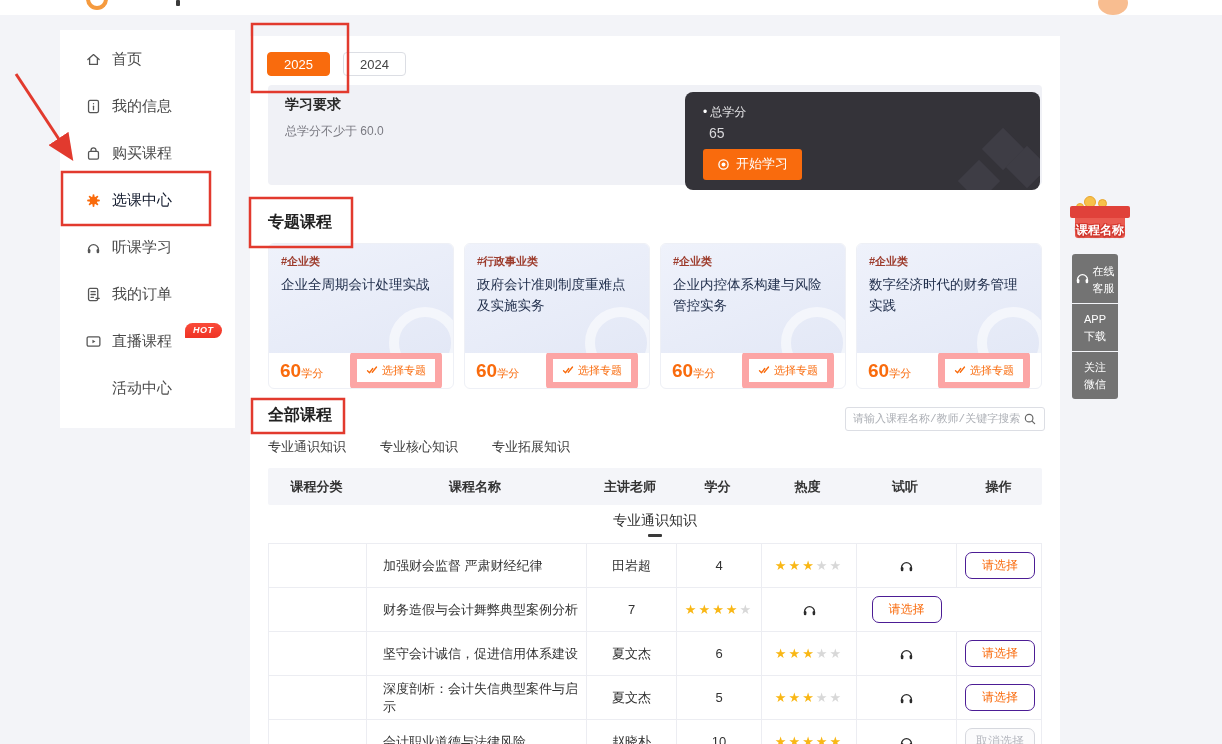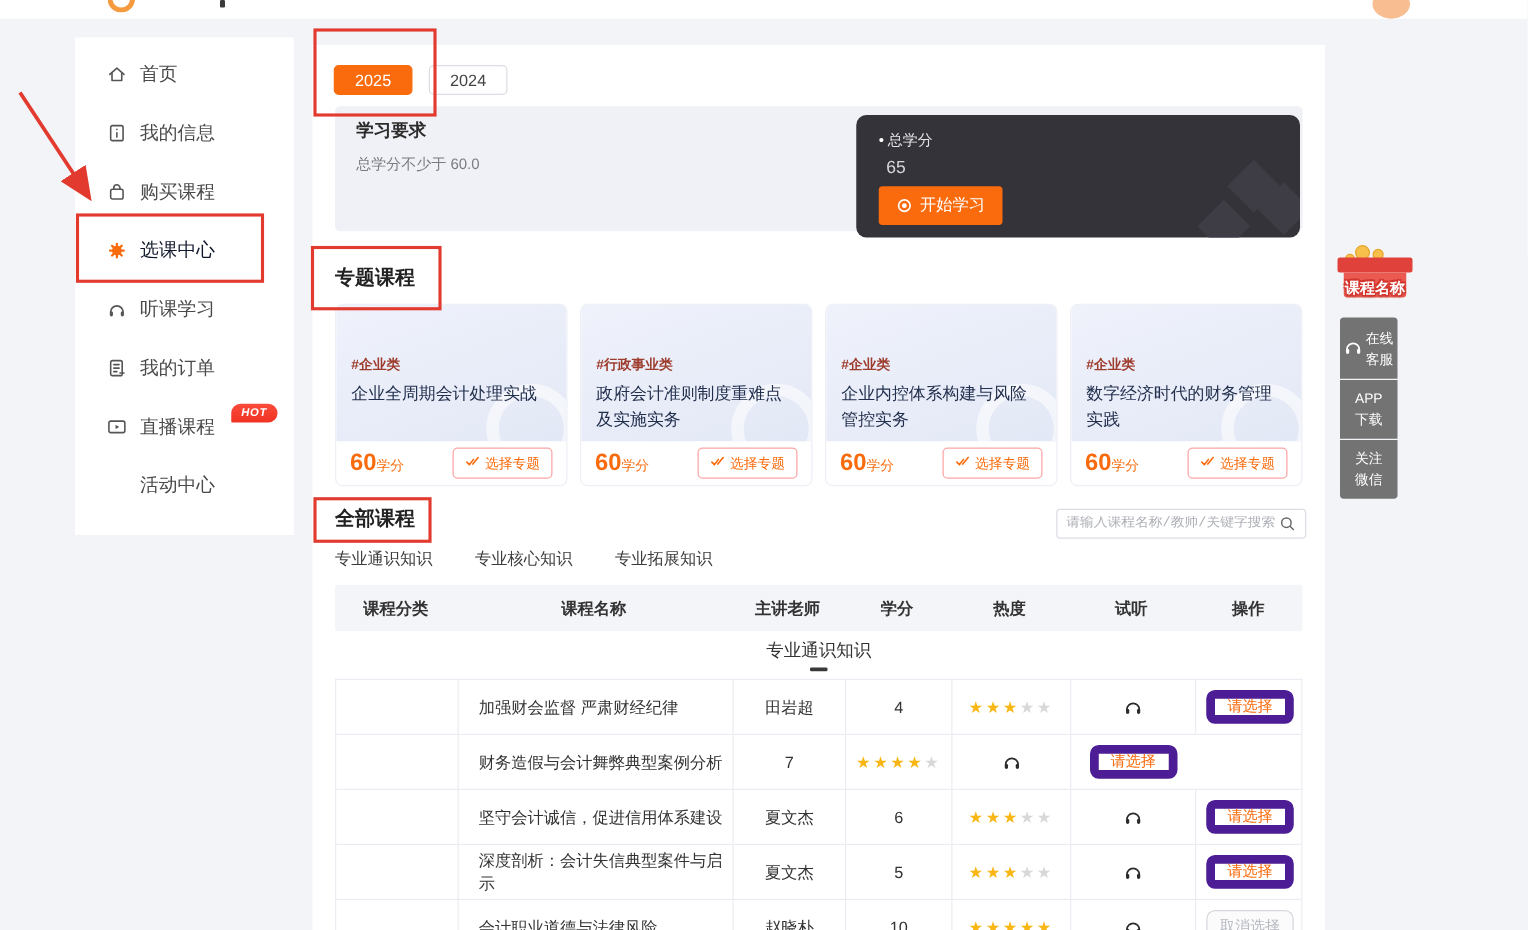--- a/index.html
+++ b/index.html
@@ -42,27 +42,27 @@
   .cube.c1 { right:22px; bottom:26px; } .cube.c2 { right:-2px; bottom:8px; } .cube.c3 { right:46px; bottom:-6px; }
 
   .section-title { position:absolute; font-size:16px; font-weight:bold; color:#222; }
   .topics-title { left:18px; top:176px; }
   .allcourses-title { left:18px; top:369px; }
 
   .cards { position:absolute; left:18px; top:207px; width:774px; display:flex; gap:10px; }
   .topic-card { width:186px; border-radius:6px; border:1px solid #eef0f6; background:#fff; overflow:hidden; }
   .card-top { height:109px; background:linear-gradient(160deg,#eff2fb 0%,#e3e8f6 100%); padding:10px 12px; position:relative; overflow:hidden; }
   .card-ring { position:absolute; right:-8px; bottom:-26px; width:72px; height:72px; border-radius:50%; border:10px solid rgba(255,255,255,.55); }
-  .card-tag { font-size:11px; font-weight:bold; color:#9d3c2d; position:relative;margin-top:30px; }
+  .card-tag { font-size:11px; font-weight:bold; color:#9d3c2d; position:relative; }
   .card-title { font-size:13.5px; color:#22304d; line-height:1.55; margin-top:6px; position:relative; }
   .card-strip { height:35px; display:flex; align-items:center; justify-content:space-between; padding:0 11px; }
   .card-credits { color:#f96b0d; }
   .card-credits .num { font-size:19px; font-weight:bold; }
   .card-credits .unit { font-size:11px; }
-  .select-topic-btn { display:inline-flex; align-items:center; gap:4px; border:1px solid #fca5a5; color:#f96b0d; background:#fff; font-size:11px; padding:4px 9px; border-radius:4px; cursor:pointer; }
+  .select-topic-btn { display:inline-flex; align-items:center; gap:4px; border:7px solid #fca5a5; color:#f96b0d; background:#fff; font-size:11px; padding:4px 9px; border-radius:4px; cursor:pointer; }
 
   .course-tabs { position:absolute; left:18px; top:402px; display:flex; gap:34px; }
   .course-tab { font-size:13px; color:#3c3c3c; cursor:pointer; }
 
   .search-box { position:absolute; left:595px; top:371px; width:200px; height:24px; border:1px solid #dcdee4; border-radius:3px; background:#fff; display:flex; align-items:center; padding:0 7px; }
   .search-box input { flex:1; border:none; outline:none; font-size:11px; color:#555; background:transparent; min-width:0;font-family:Liberation Mono, monospace; }
   .search-box input::placeholder { color:#adb0b6; }
   .search-ico { width:14px; height:14px; color:#666; flex:0 0 14px; cursor:pointer; }
 
   
@@ -74,21 +74,21 @@
   .t-section .sec-dash { width:14px; height:3px; background:#3a3a3a; border-radius:1px; }
   .t-body { border-top:1px solid #ecedf2; border-left:1px solid #ecedf2; border-right:1px solid #ecedf2; position:relative; }
   .t-row { display:grid; grid-template-columns:97px 220px 90px 85px 95px 100px 87px; height:44px; align-items:center; border-bottom:1px solid #ecedf2; }
   .t-cell { height:100%; display:flex; align-items:center; justify-content:center; border-left:1px solid #ecedf2; font-size:13px; color:#333; }
   .t-cell:first-child { border-left:none; }
   .t-cell.name { justify-content:flex-start; padding-left:16px; text-align:left; }
   .stars { letter-spacing:2px; font-size:13px; }
   .star-on { color:#f9b715; } .star-off { color:#d8d8d8; }
   .audition-ico { width:17px; height:17px; color:#2b2b2b; cursor:pointer; }
   .row-btn { min-width:70px; height:27px; border-radius:7px; font-size:12px; background:#fff; cursor:pointer; display:inline-flex; align-items:center; justify-content:center; padding:0 10px; }
-  .row-btn.choose { border:7px solid #4c1d95; color:#f96b0d; }
+  .row-btn.choose { border:1px solid #4c1d95; color:#f96b0d; }
   .row-btn.cancel { border:1px solid #d6d8de; color:#b7b9c0; background:#fbfbfc; }
 
   
   .gift { position:absolute; left:1066px; top:196px; width:68px; height:46px; cursor:pointer; }
   .gift .coin { position:absolute; border-radius:50%; background:#f7c04a; border:1px solid #e8a52e; }
   .gift .coin.a { left:18px; top:0; width:12px; height:12px; }
   .gift .coin.b { left:32px; top:3px; width:9px; height:9px; }
   .gift .coin.c { left:10px; top:7px; width:8px; height:8px; }
   .gift .lid { position:absolute; left:4px; top:10px; width:60px; height:12px; background:#e0413a; border-radius:2px; }
   .gift .box-body { position:absolute; left:9px; top:22px; width:50px; height:20px; background:#ea5a50; border-radius:0 0 3px 3px; }

